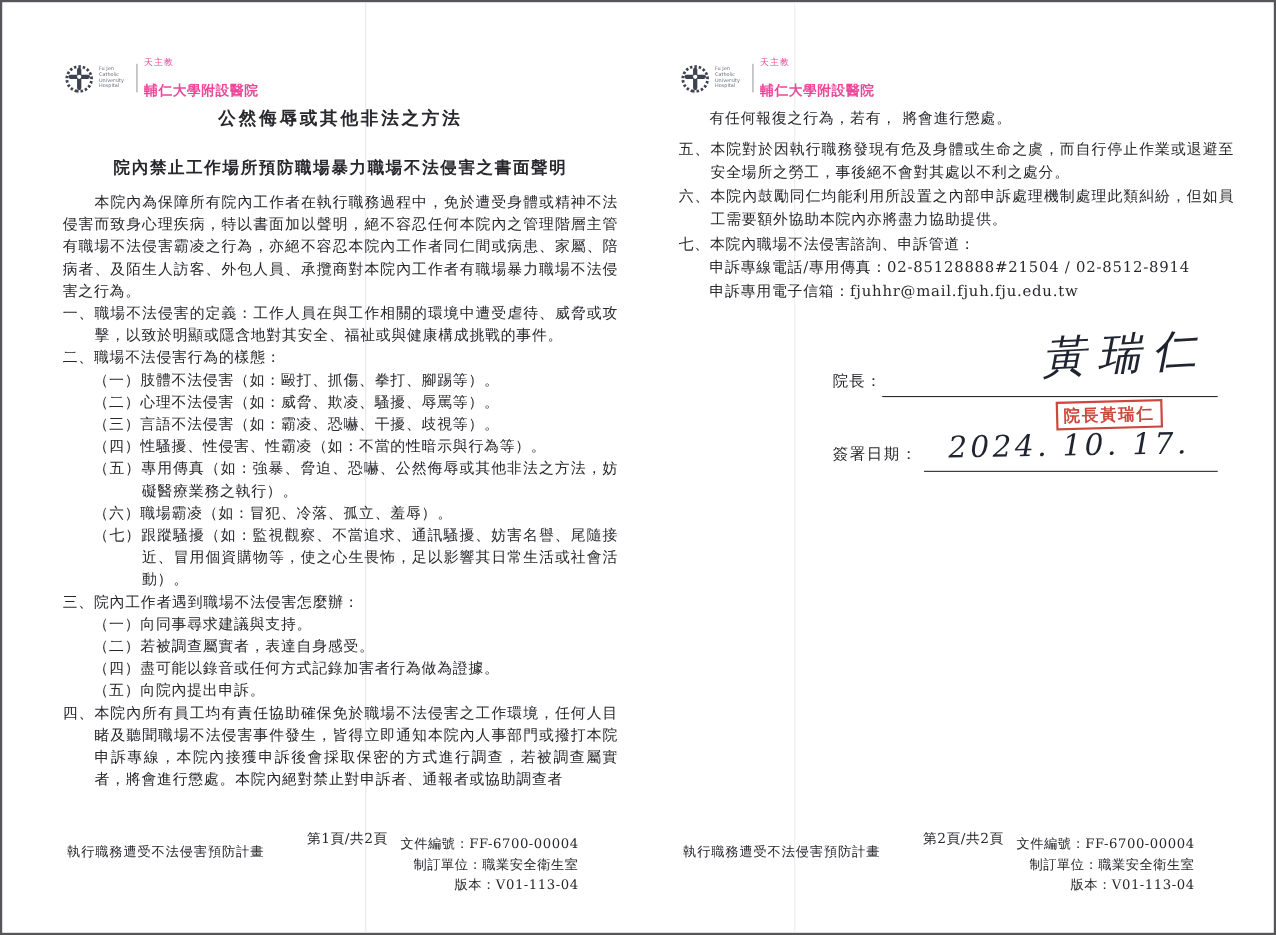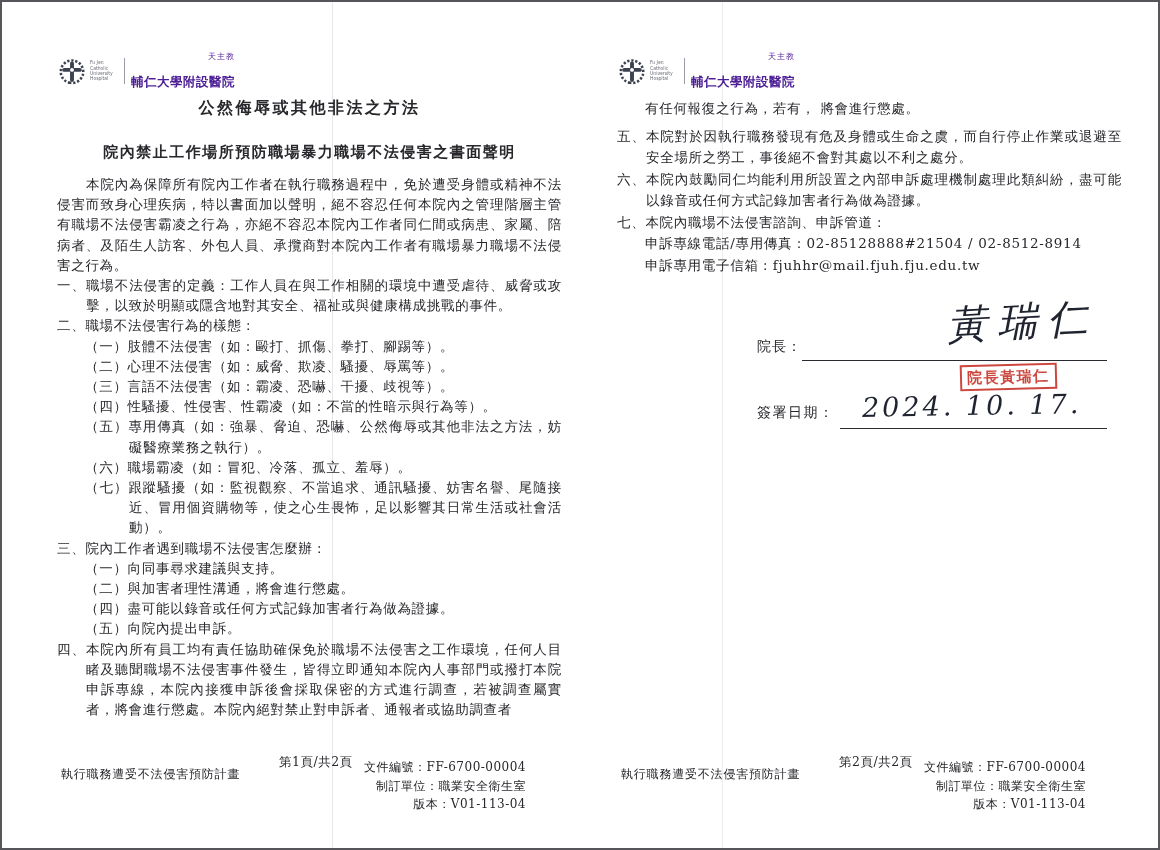--- a/index.html
+++ b/index.html
@@ -18,21 +18,21 @@
   .page1 { left:55px; }
   .page2 { left:615px; }
 
   
   .logo { display:flex; align-items:center; height:38px; margin-top:10px; }
   .logo .emblem { width:30px; height:30px; flex:0 0 30px; }
   .logo .en { width:34px; margin-left:3px; line-height:5.4px; color:#6a6e78;
               font-family:"DejaVu Sans","Liberation Sans",sans-serif; }
   .logo .en span { display:block; font-size:9px; transform:scale(0.5); transform-origin:left center; white-space:nowrap; }
   .logo .divider { width:1px; height:26px; background:#9a9da5; margin:0 6px 0 0; }
-  .logo .zh { color:#4c1d95;text-align:right; }
+  .logo .zh { color:#ec4899; }
   .logo .zh-small { font-size:8px; letter-spacing:1px; display:block; }
   .logo .zh-main { font-size:12.5px; font-weight:bold; letter-spacing:0.5px; display:block; margin-top:12px;font-family:Liberation Serif, serif; }
 
   .doc-title { text-align:center; font-size:16px; font-weight:bold; letter-spacing:2.5px; margin-top:8px; }
   .doc-subtitle { text-align:center; font-size:15px; font-weight:bold; letter-spacing:1.5px; margin-top:24px; }
 
   .body1 { margin-top:12px; font-size:13.5px; line-height:20.2px; letter-spacing:0.7px; text-align:justify; }
   .body2 { margin-top:8px;  font-size:13.5px; line-height:21.5px; letter-spacing:0.7px; text-align:justify; }
 
   .intro { text-indent:29px; }
@@ -101,21 +101,21 @@
       <div class="sub"><span>（一）</span><span>肢體不法侵害（如：毆打、抓傷、拳打、腳踢等）。</span></div>
       <div class="sub"><span>（二）</span><span>心理不法侵害（如：威脅、欺凌、騷擾、辱罵等）。</span></div>
       <div class="sub"><span>（三）</span><span>言語不法侵害（如：霸凌、恐嚇、干擾、歧視等）。</span></div>
       <div class="sub"><span>（四）</span><span>性騷擾、性侵害、性霸凌（如：不當的性暗示與行為等）。</span></div>
       <div class="sub"><span>（五）</span><span>專用傳真（如：強暴、脅迫、恐嚇、公然侮辱或其他非法之方法，妨礙醫療業務之執行）。</span></div>
       <div class="sub"><span>（六）</span><span>職場霸凌（如：冒犯、冷落、孤立、羞辱）。</span></div>
       <div class="sub"><span>（七）</span><span>跟蹤騷擾（如：監視觀察、不當追求、通訊騷擾、妨害名譽、尾隨接近、冒用個資購物等，使之心生畏怖，足以影響其日常生活或社會活動）。</span></div>
 
       <div class="item"><span>三、</span><span>院內工作者遇到職場不法侵害怎麼辦：</span></div>
       <div class="sub"><span>（一）</span><span>向同事尋求建議與支持。</span></div>
-      <div class="sub"><span>（二）</span><span>與加害者理性溝通，將會進行懲處。</span></div>
+      <div class="sub"><span>（二）</span><span>若被調查屬實者，表達自身感受。</span></div>
       <div class="sub"><span>（四）</span><span>盡可能以錄音或任何方式記錄加害者行為做為證據。</span></div>
       <div class="sub"><span>（五）</span><span>向院內提出申訴。</span></div>
 
       <div class="item"><span>四、</span><span>本院內所有員工均有責任協助確保免於職場不法侵害之工作環境，任何人目睹及聽聞職場不法侵害事件發生，皆得立即通知本院內人事部門或撥打本院申訴專線，本院內接獲申訴後會採取保密的方式進行調查，若被調查屬實者，將會進行懲處。本院內絕對禁止對申訴者、通報者或協助調查者</span></div>
     </div>
 
     <div class="footer-program">執行職務遭受不法侵害預防計畫</div>
     <div class="footer-page">第1頁/共2頁</div>
     <div class="footer-doc">
       <div>文件編號：FF-6700-00004</div>
@@ -142,21 +142,21 @@
       <div class="zh">
         <span class="zh-small">天主教</span>
         <span class="zh-main">輔仁大學附設醫院</span>
       </div>
     </div>
 
     <div class="body2">
       <div class="plain-indent">有任何報復之行為，若有， 將會進行懲處。</div>
 
       <div class="item gap-top"><span>五、</span><span>本院對於因執行職務發現有危及身體或生命之虞，而自行停止作業或退避至安全場所之勞工，事後絕不會對其處以不利之處分。</span></div>
-      <div class="item"><span>六、</span><span>本院內鼓勵同仁均能利用所設置之內部申訴處理機制處理此類糾紛，盡可能以錄音或任何方式記錄加害者行為做為證據。</span></div>
+      <div class="item"><span>六、</span><span>本院內鼓勵同仁均能利用所設置之內部申訴處理機制處理此類糾紛，但如員工需要額外協助本院內亦將盡力協助提供。</span></div>
       <div class="item"><span>七、</span><span>本院內職場不法侵害諮詢、申訴管道：</span></div>
 
       <div class="plain-indent">申訴專線電話/專用傳真：02-85128888#21504 / 02-8512-8914</div>
       <div class="plain-indent">申訴專用電子信箱：fjuhhr@mail.fjuh.fju.edu.tw</div>
     </div>
 
     <div class="sig-label">院長：</div>
     <div class="sig-name">黃瑞仁</div>
     <div class="sig-line"></div>
     <div class="sig-stamp">院長黃瑞仁</div>

